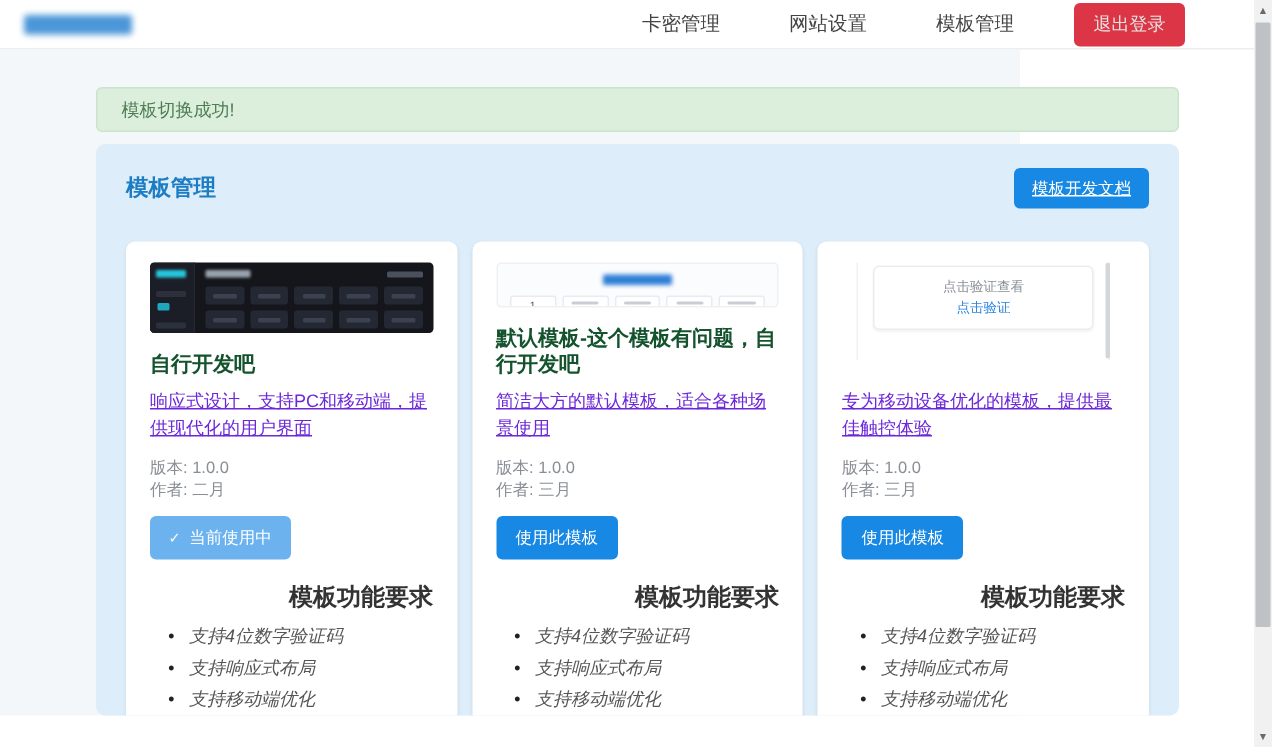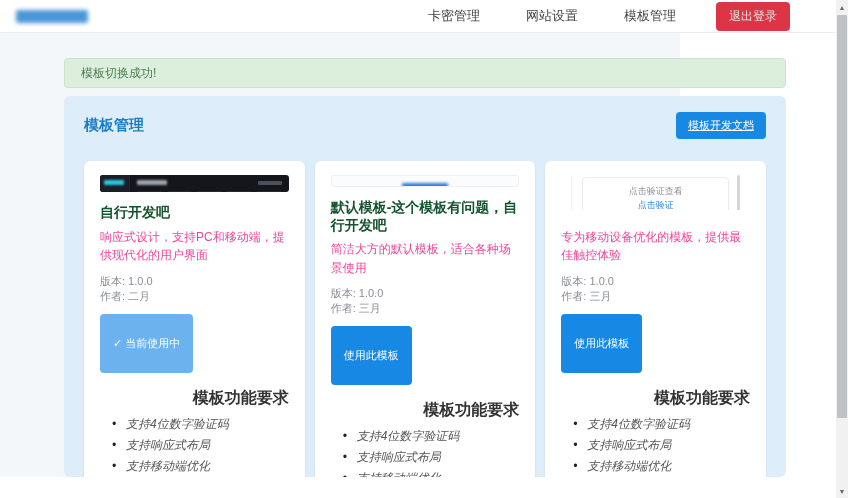--- a/index.html
+++ b/index.html
@@ -28,24 +28,24 @@
   .panel-title { font-size:15px; font-weight:bold; color:#1d7dc4; }
   .docs-btn { background:#1788e4; color:#fff; border:none; border-radius:4px; font-size:11px;
               padding:6px 12px; cursor:pointer;text-decoration:underline; }
 
   
   .cards { display:flex; gap:10px; margin-top:22px; height:330px; align-items:stretch; }
   .card { flex:1; background:#fff; border-radius:6px; box-shadow:0 1px 3px rgba(0,0,0,.08);
           padding:14px 16px; overflow:hidden; display:flex; flex-direction:column; }
   .thumb { height:108px; border-radius:3px; margin-bottom:12px; overflow:hidden; position:relative; }
   .card-title { font-size:14px; font-weight:bold; color:#14532d; line-height:1.25; }
-  .card-desc { font-size:12px; color:#ec4899; line-height:1.55; margin-top:6px; }
+  .card-desc { font-size:12px; color:#6d28d9; line-height:1.55; margin-top:6px;text-decoration:underline; }
   .meta { display:flex; justify-content:space-between; font-size:11px; color:#8a8f96; margin-top:9px;flex-direction:column; }
   .action-btn { align-self:flex-start; margin-top:10px; border:none; border-radius:4px;
-                color:#fff; font-size:11px; padding:22px 13px; cursor:pointer; }
+                color:#fff; font-size:11px; padding:7px 13px; cursor:pointer;font-family:Liberation Mono, monospace; }
   .action-btn.current { background:#6cb2ef; }
   .action-btn.use { background:#1788e4; }
   .features { margin-top:15px; }
   .features-title { font-size:16px; font-weight:bold; color:#333; margin-left:26px; margin-bottom:5px;text-align:right; }
   .features ul { list-style:none;font-style:italic; }
   .features li { font-size:12px; color:#555; line-height:1.75; padding-left:26px; position:relative; }
   .features li::before { content:"•"; position:absolute; left:12px; color:#222; }
 
   
   .thumb.dark { background:#14161c; display:flex; }

